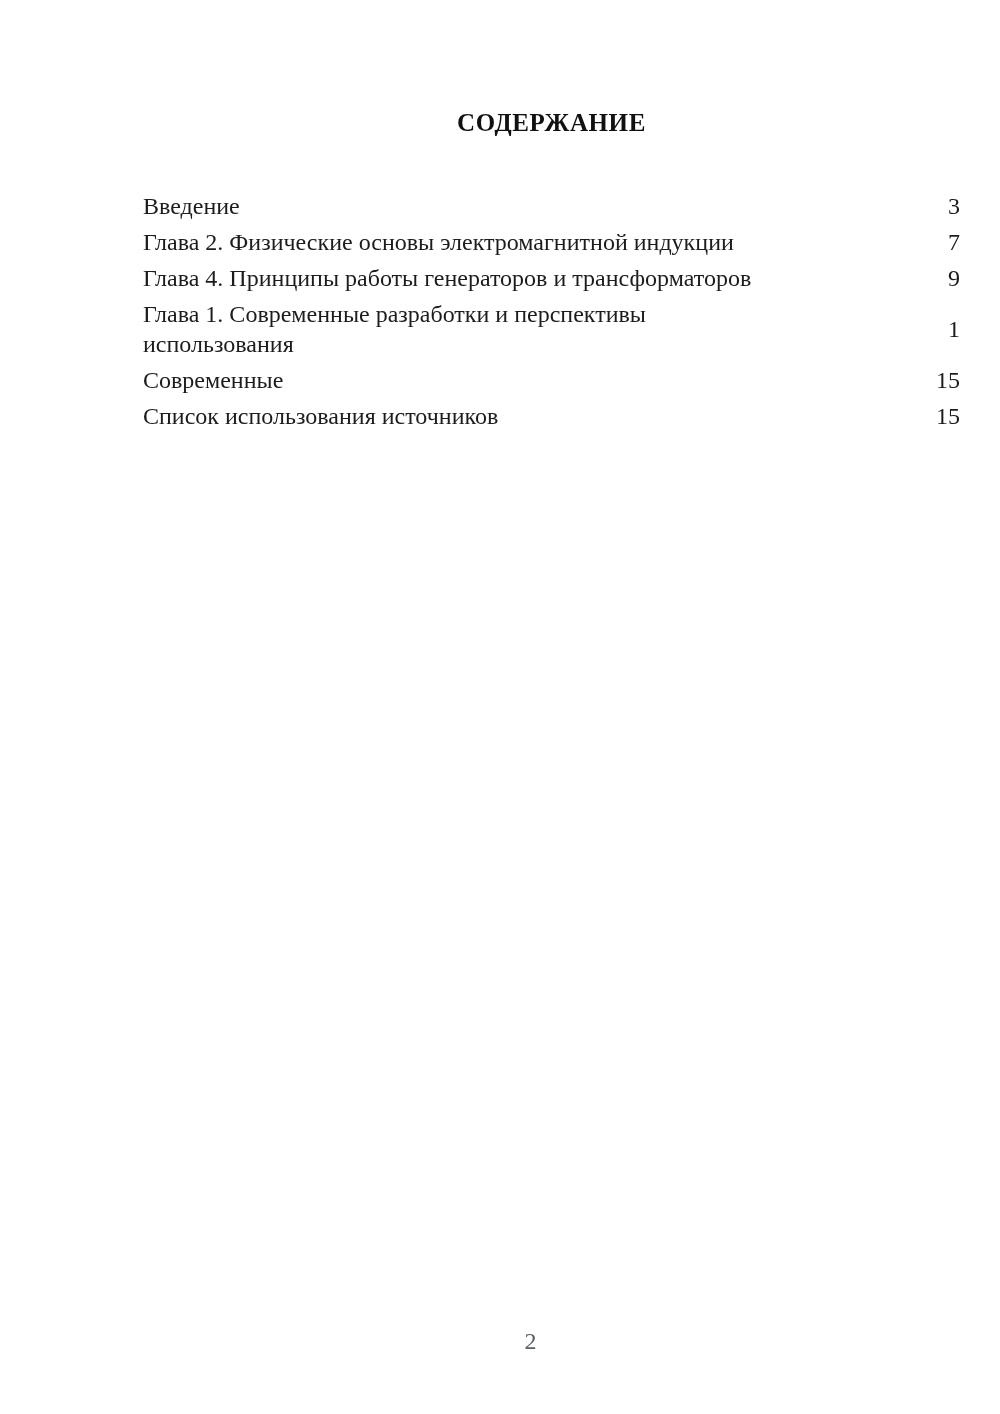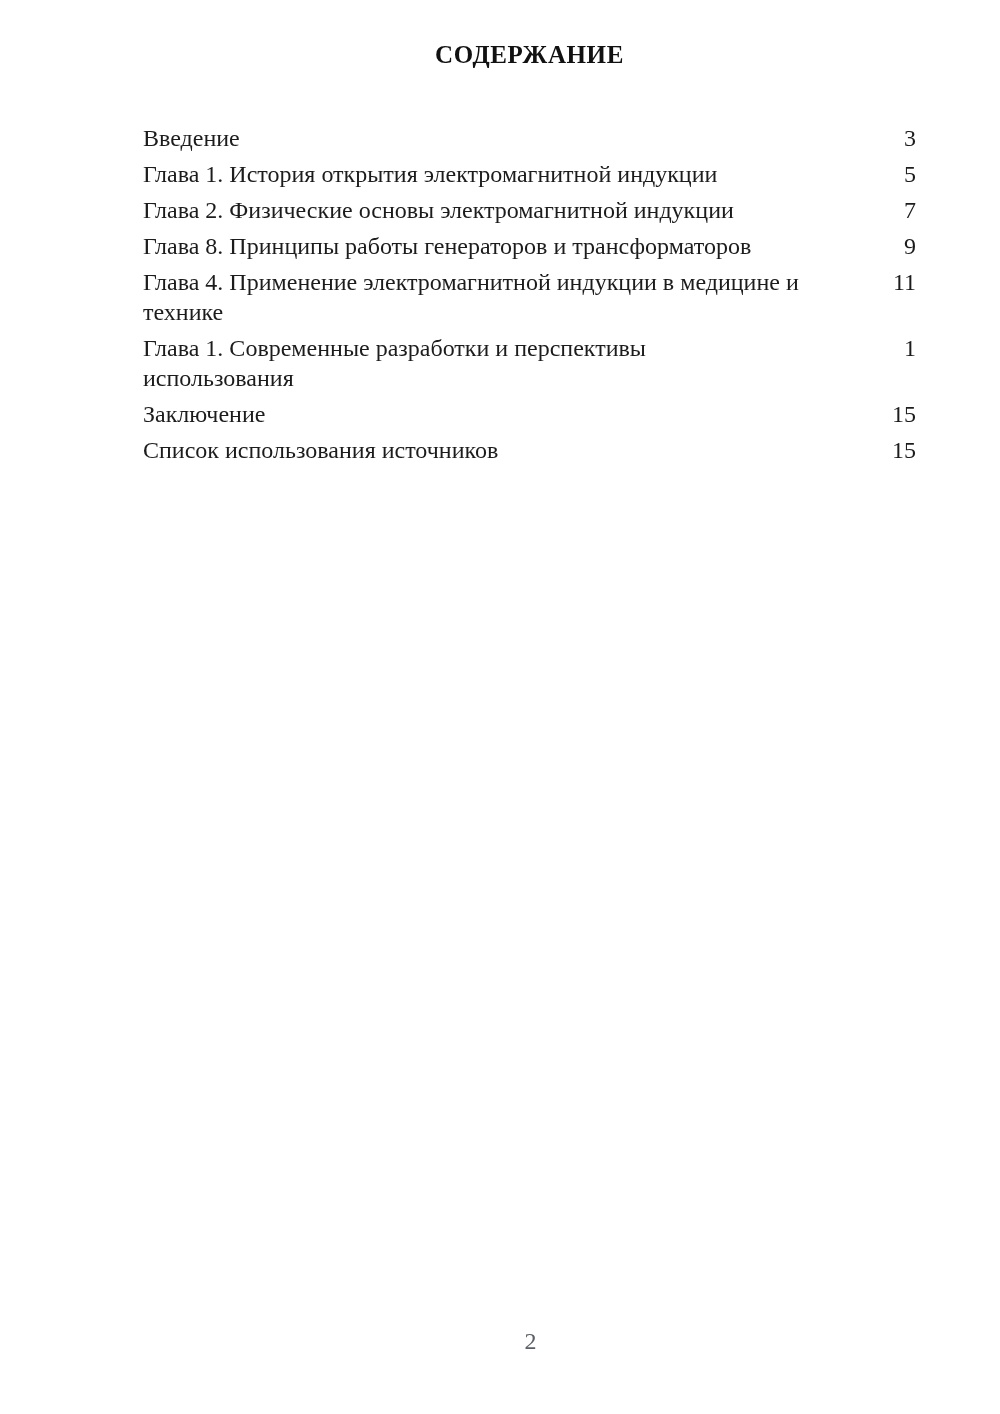--- a/index.html
+++ b/index.html
@@ -11,38 +11,38 @@
     position: relative;
     width: 1000px;
     height: 1414px;
     background: #ffffff;
     overflow: hidden;
     font-family: "Liberation Serif", "DejaVu Serif", serif;
     color: #1c1c1c;
   }
   .content {
     margin-left: 143px;
-    margin-right: 84px; 
-    padding-top: 40px;
+    margin-right: 40px; 
+    padding-top: 108px;
   }
   .doc-title {
     margin: 0;
     font-size: 25px;
     font-weight: bold;
     line-height: 30px;
     letter-spacing: 0.6px;
     text-align: center;
     color: #111111;
   }
   .toc-list {
     margin-top: 53px;
   }
   .toc-row {
     display: flex;
-    align-items: flex-start;
+    align-items: center;
     margin-bottom: 6px;
     font-size: 24px;
     line-height: 30px;
   }
   .toc-row:last-child {
     margin-bottom: 0;
   }
   .toc-label {
     flex: 1 1 auto;
     white-space: pre-line; 
@@ -71,49 +71,40 @@
 
     <h1 class="doc-title">СОДЕРЖАНИЕ</h1>
 
     <div class="toc-list">
 
       <div class="toc-row">
         <span class="toc-label">Введение</span>
         <span class="toc-page">3</span>
       </div>
 
-      <div class="toc-row">
-        <span class="toc-label">Глава 1. История открытия электромагнитной индукции</span>
-        <span class="toc-page">5</span>
-      </div>
 
       <div class="toc-row">
         <span class="toc-label">Глава 2. Физические основы электромагнитной индукции</span>
         <span class="toc-page">7</span>
       </div>
 
       <div class="toc-row">
-        <span class="toc-label">Глава 8. Принципы работы генераторов и трансформаторов</span>
+        <span class="toc-label">Глава 4. Принципы работы генераторов и трансформаторов</span>
         <span class="toc-page">9</span>
       </div>
 
-      <div class="toc-row">
-        <span class="toc-label">Глава 4. Применение электромагнитной индукции в медицине и
-технике</span>
-        <span class="toc-page">11</span>
-      </div>
 
       <div class="toc-row">
         <span class="toc-label">Глава 1. Современные разработки и перспективы
 использования</span>
         <span class="toc-page">1</span>
       </div>
 
       <div class="toc-row">
-        <span class="toc-label">Заключение</span>
+        <span class="toc-label">Современные</span>
         <span class="toc-page">15</span>
       </div>
 
       <div class="toc-row">
         <span class="toc-label">Список использования источников</span>
         <span class="toc-page">15</span>
       </div>
 
     </div>
   </div>

